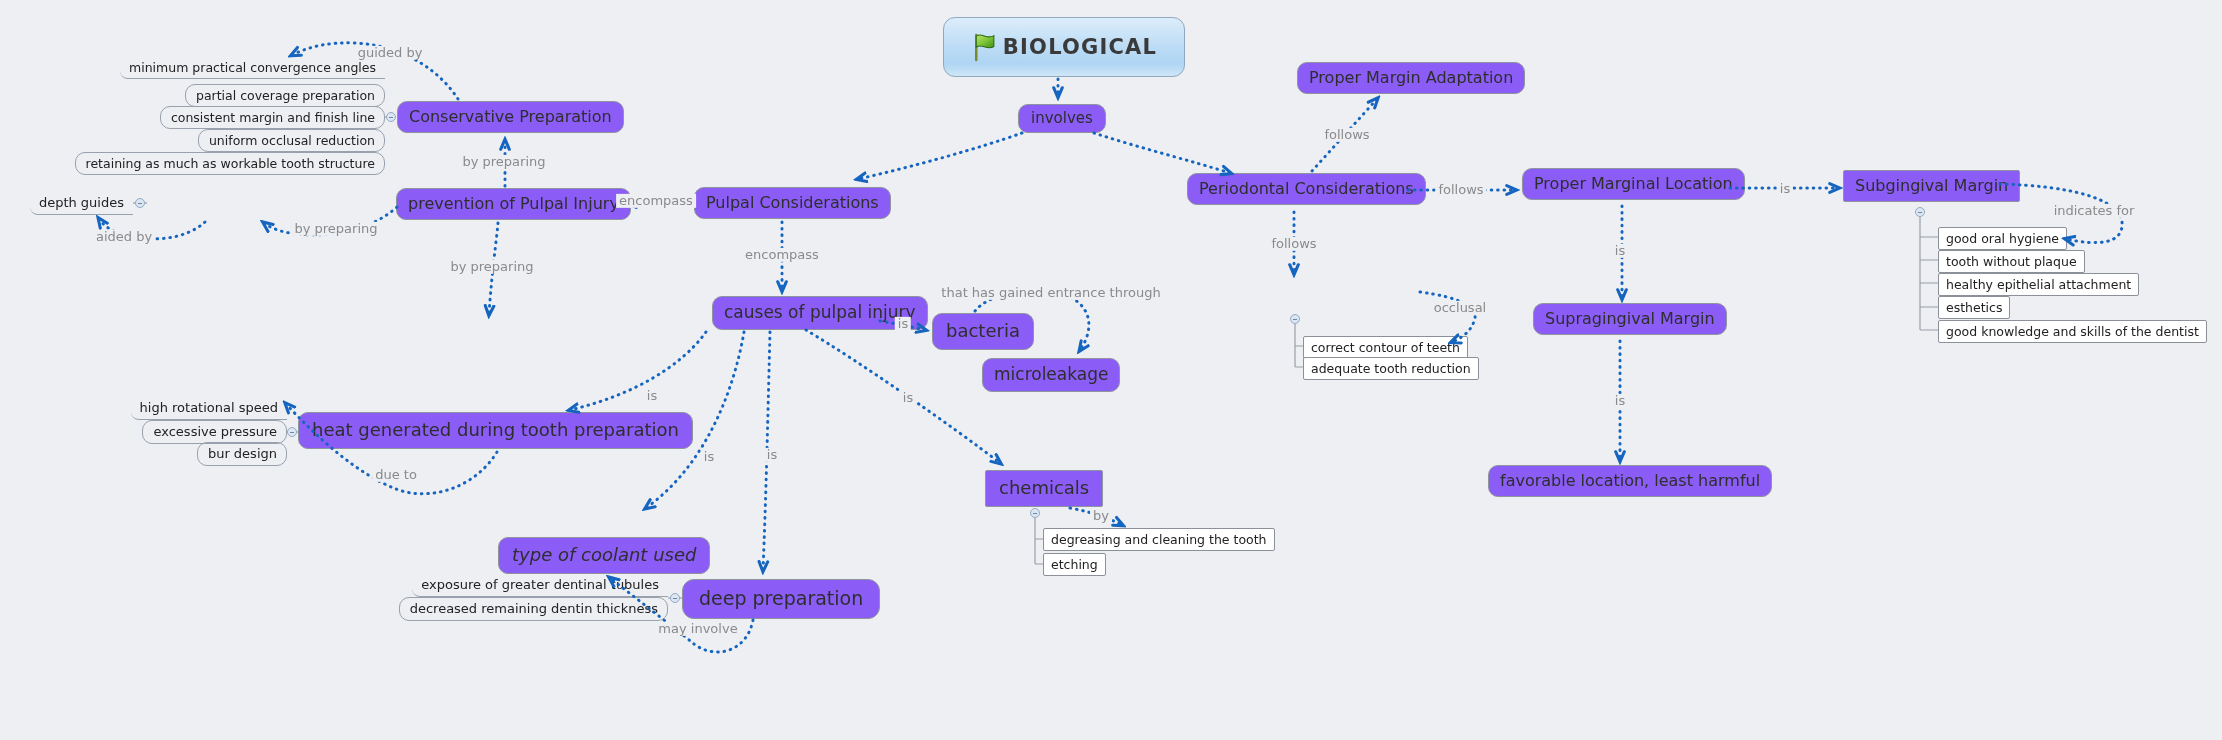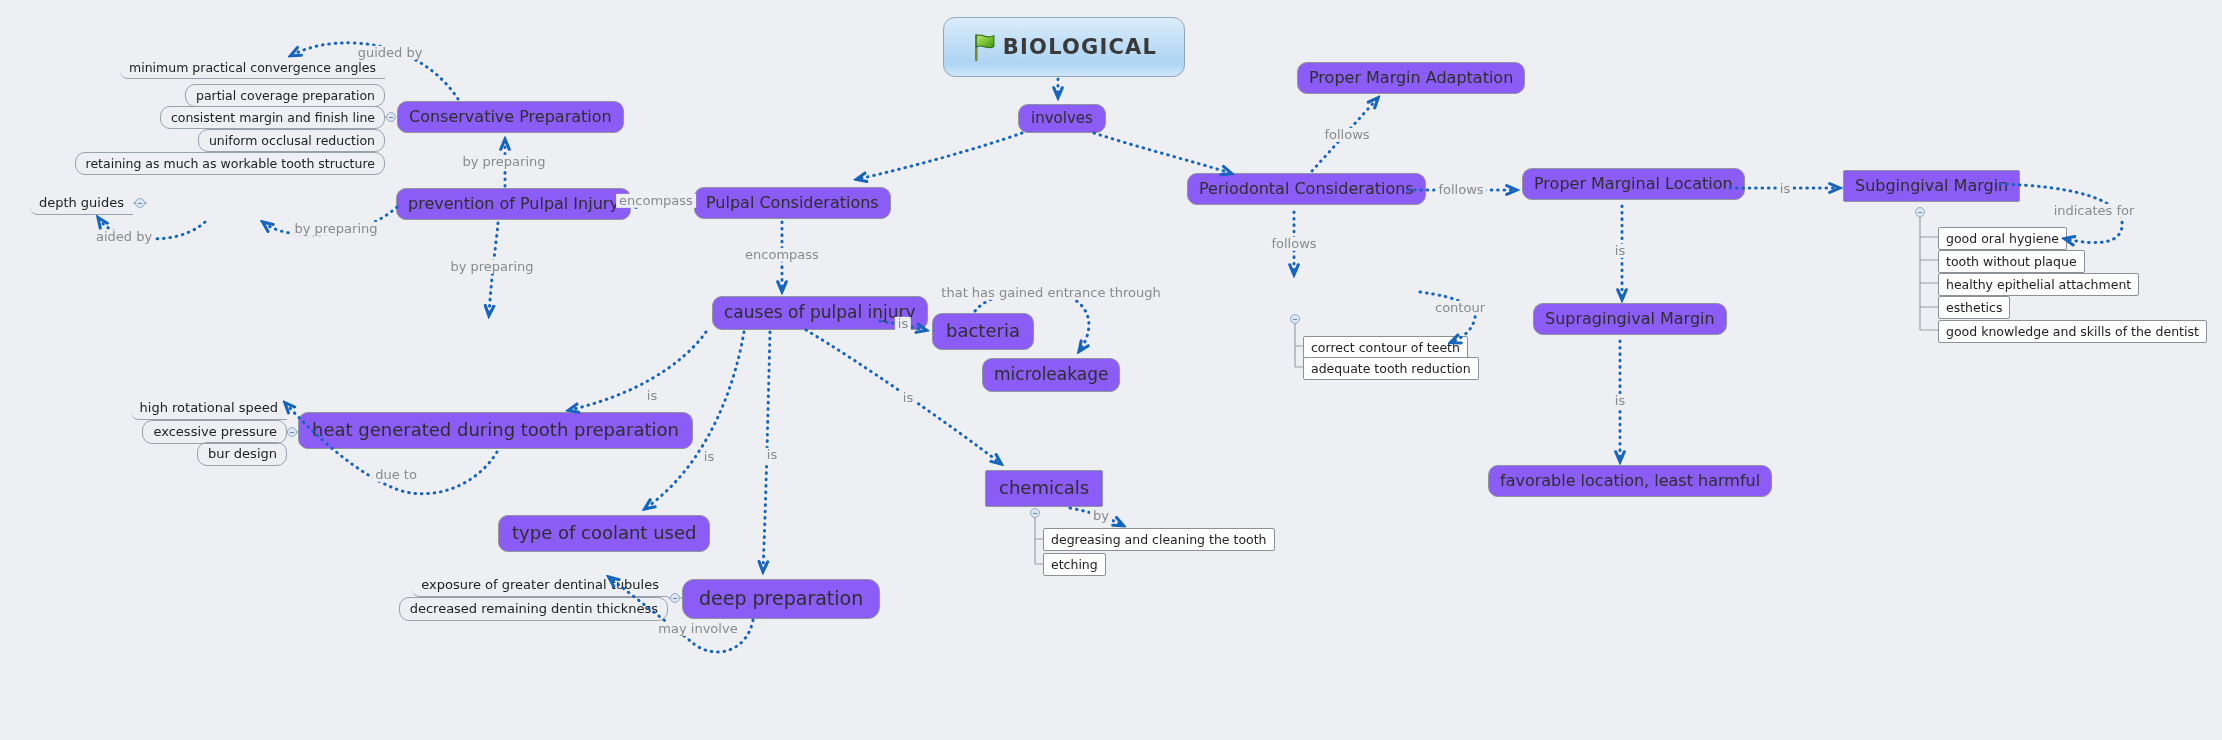--- a/index.html
+++ b/index.html
@@ -68,21 +68,21 @@
   </div>
 
   <div class="node sm" style="left:1018px;top:104px;">involves</div>
   <div class="node" style="left:397px;top:101px;">Conservative Preparation</div>
   <div class="node" style="left:396px;top:188px;">prevention of Pulpal Injury</div>
   <div class="node" style="left:694px;top:187px;">Pulpal Considerations</div>
   <div class="node md" style="left:688px;top:296px;margin-left:24px;">causes of pulpal injury</div>
   <div class="node big" style="left:932px;top:313px;">bacteria</div>
   <div class="node md" style="left:982px;top:358px;">microleakage</div>
   <div class="node big" style="left:298px;top:412px;">heat generated during tooth preparation</div>
-  <div class="node big" style="left:498px;top:515px;">type of coolant used</div>
+  <div class="node big" style="left:498px;top:537px;font-style:italic;">type of coolant used</div>
   <div class="node xl" style="left:682px;top:579px;">deep preparation</div>
   <div class="node big square" style="left:985px;top:470px;">chemicals</div>
   <div class="node" style="left:1297px;top:62px;">Proper Margin Adaptation</div>
   <div class="node" style="left:1187px;top:173px;">Periodontal Considerations</div>
   <div class="node" style="left:1522px;top:168px;">Proper Marginal Location</div>
   <div class="node square" style="left:1843px;top:170px;">Subgingival Margin</div>
   <div class="node" style="left:1533px;top:303px;">Supragingival Margin</div>
   <div class="node" style="left:1488px;top:465px;">favorable location, least harmful</div>
 
   <div class="litem underline-only" style="right:1837px;top:57px;">minimum practical convergence angles</div>
@@ -172,21 +172,21 @@
   <div class="llabel" style="left:652px;top:396px;">is</div>
   <div class="llabel" style="left:709px;top:457px;">is</div>
   <div class="llabel" style="left:772px;top:455px;">is</div>
   <div class="llabel" style="left:908px;top:398px;">is</div>
   <div class="llabel" style="left:396px;top:475px;">due to</div>
   <div class="llabel" style="left:698px;top:629px;">may involve</div>
   <div class="llabel" style="left:1101px;top:516px;">by</div>
   <div class="llabel" style="left:1347px;top:135px;">follows</div>
   <div class="llabel" style="left:1461px;top:190px;">follows</div>
   <div class="llabel" style="left:1294px;top:244px;">follows</div>
-  <div class="llabel" style="left:1460px;top:308px;">contour</div>
+  <div class="llabel" style="left:1460px;top:308px;">occlusal</div>
   <div class="llabel" style="left:1785px;top:189px;">is</div>
   <div class="llabel" style="left:1620px;top:251px;">is</div>
   <div class="llabel" style="left:1620px;top:401px;">is</div>
   <div class="llabel" style="left:2094px;top:211px;">indicates for</div>
 
   <div class="ccircle" style="left:386px;top:112px;"></div>
   <div class="ccircle" style="left:135px;top:198px;"></div>
   <div class="ccircle" style="left:287px;top:427px;"></div>
   <div class="ccircle" style="left:670px;top:593px;"></div>
   <div class="ccircle" style="left:1030px;top:508px;"></div>

